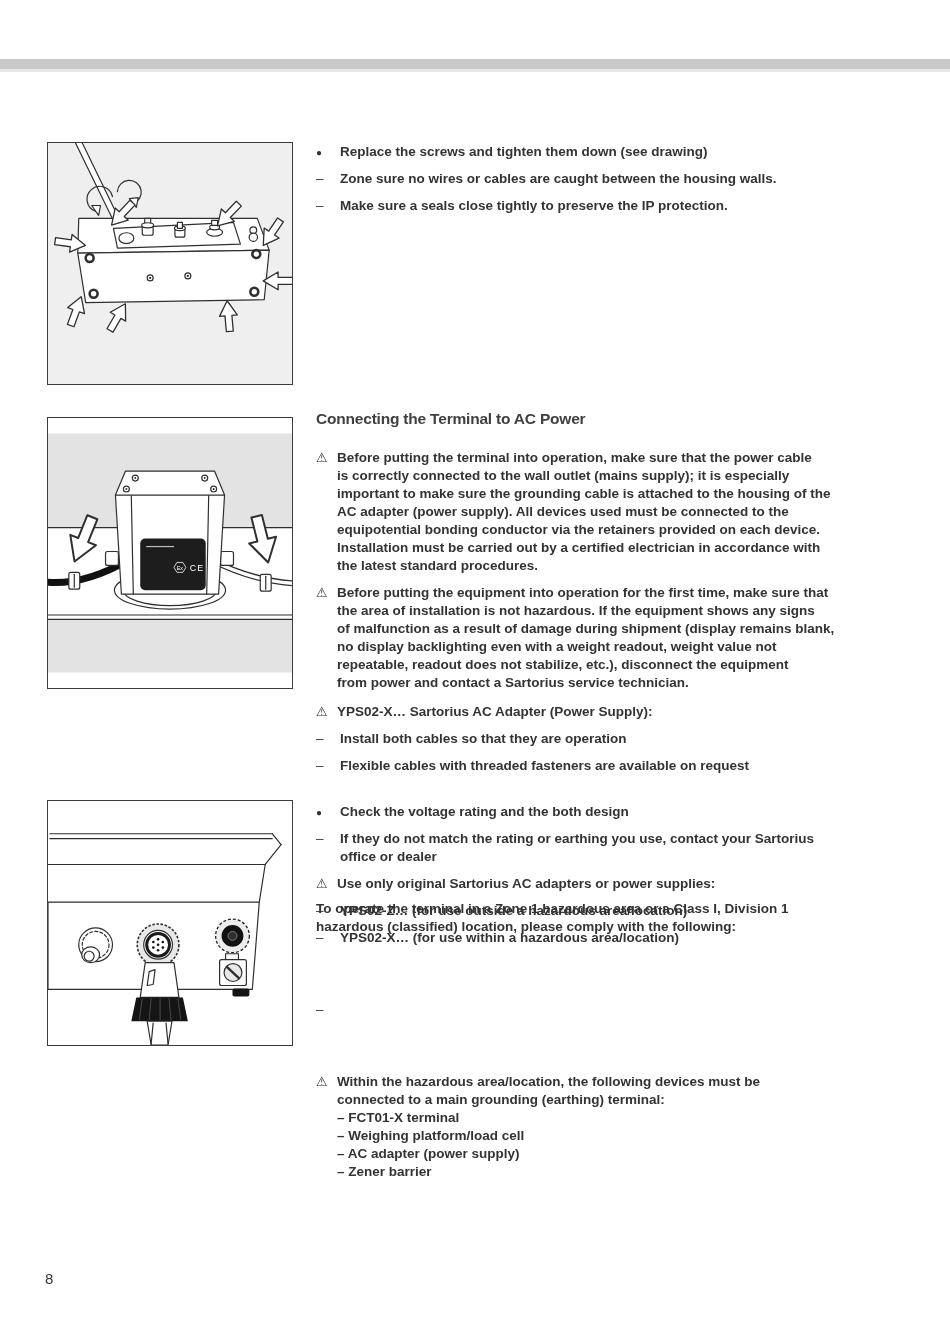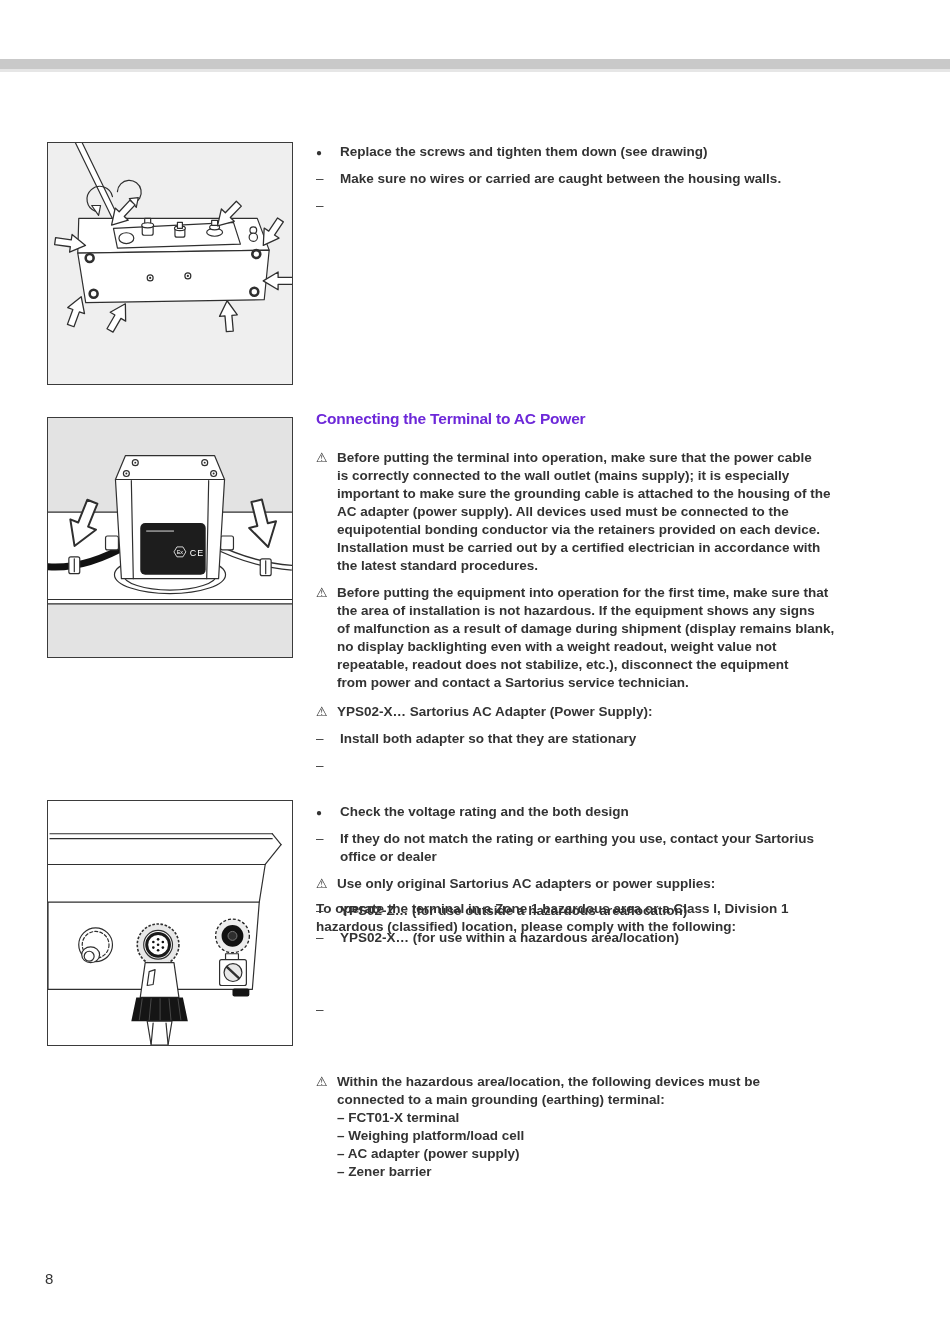--- a/index.html
+++ b/index.html
@@ -5,25 +5,25 @@
   html,body{margin:0;padding:0;background:#ffffff;}
   .page{position:relative;width:950px;height:1344px;background:#ffffff;overflow:hidden;
         font-family:"Liberation Sans",sans-serif;color:#2e2e2e;}
   .topbar{position:absolute;left:0;top:59px;width:950px;height:10px;background:#c9c9c9;}
   .topbar-light{position:absolute;left:0;top:69px;width:950px;height:3px;background:#e6e6e6;}
 
   .fig{position:absolute;left:47px;width:246px;border:1.5px solid #3b3b3b;box-sizing:border-box;
        margin:0;padding:0;background:#fff;}
   .fig svg{display:block;width:100%;height:100%;}
   .fig1{top:142px;height:243px;}
-  .fig2{top:417px;height:241px;}
+  .fig2{top:417px;height:272px;}
   .fig3{top:800px;height:246px;}
 
   .heading{position:absolute;left:316px;top:410px;margin:0;font-size:15.5px;font-weight:700;
-           letter-spacing:-0.2px;color:#6d28d9;}
+           letter-spacing:-0.2px;color:#404040;}
 
   .ti{position:absolute;left:316px;width:552px;padding-left:24px;box-sizing:content-box;
       font-size:13.5px;line-height:18px;color:#333;}
   .ti .mk{position:absolute;left:0;top:0;line-height:18px;}
   .mk-bullet{font-size:10px;top:1px !important;}
   .mk-dash{font-size:13.5px;}
   .mk-warn{font-family:"DejaVu Sans",sans-serif;font-size:13px;color:#2c2c2c;}
   .ti.warn{padding-left:21px;}
   .ti.plain{padding-left:0;}
   .tx{white-space:pre-line;font-weight:bold;}
@@ -228,24 +228,25 @@
       </g>
     </svg>
   </figure>
 
   <div class="ti" style="top:143px">
     <span class="mk mk-bullet">●</span>
     <span class="tx">Replace the screws and tighten them down (see drawing)</span>
   </div>
   <div class="ti" style="top:170px">
     <span class="mk mk-dash">–</span>
-    <span class="tx">Make sure no wires or carried are caught between the housing walls.</span>
+    <span class="tx">Zone sure no wires or cables are caught between the housing walls.</span>
   </div>
   <div class="ti" style="top:197px">
     <span class="mk mk-dash">–</span>
+    <span class="tx">Make sure a seals close tightly to preserve the IP protection.</span>
   </div>
 
   <h2 class="heading">Connecting the Terminal to AC Power</h2>
 
   <div class="ti warn" style="top:449px">
     <span class="mk mk-warn">⚠</span>
     <span class="tx">Before putting the terminal into operation, make sure that the power cable
 is correctly connected to the wall outlet (mains supply); it is especially
 important to make sure the grounding cable is attached to the housing of the
 AC adapter (power supply).  All devices used must be connected to the
@@ -261,24 +262,25 @@
 no display backlighting even with a weight readout, weight value not
 repeatable, readout does not stabilize, etc.), disconnect the equipment
 from power and contact a Sartorius service technician.</span>
   </div>
   <div class="ti warn" style="top:703px">
     <span class="mk mk-warn">⚠</span>
     <span class="tx">YPS02-X… Sartorius AC Adapter (Power Supply):</span>
   </div>
   <div class="ti" style="top:730px">
     <span class="mk mk-dash">–</span>
-    <span class="tx">Install both adapter so that they are stationary</span>
+    <span class="tx">Install both cables so that they are operation</span>
   </div>
   <div class="ti" style="top:757px">
     <span class="mk mk-dash">–</span>
+    <span class="tx">Flexible cables with threaded fasteners are available on request</span>
   </div>
 
   <div class="ti" style="top:803px">
     <span class="mk mk-bullet">●</span>
     <span class="tx">Check the voltage rating and the both design</span>
   </div>
   <div class="ti" style="top:830px">
     <span class="mk mk-dash">–</span>
     <span class="tx">If they do not match the rating or earthing you use, contact your Sartorius
 office or dealer</span>

